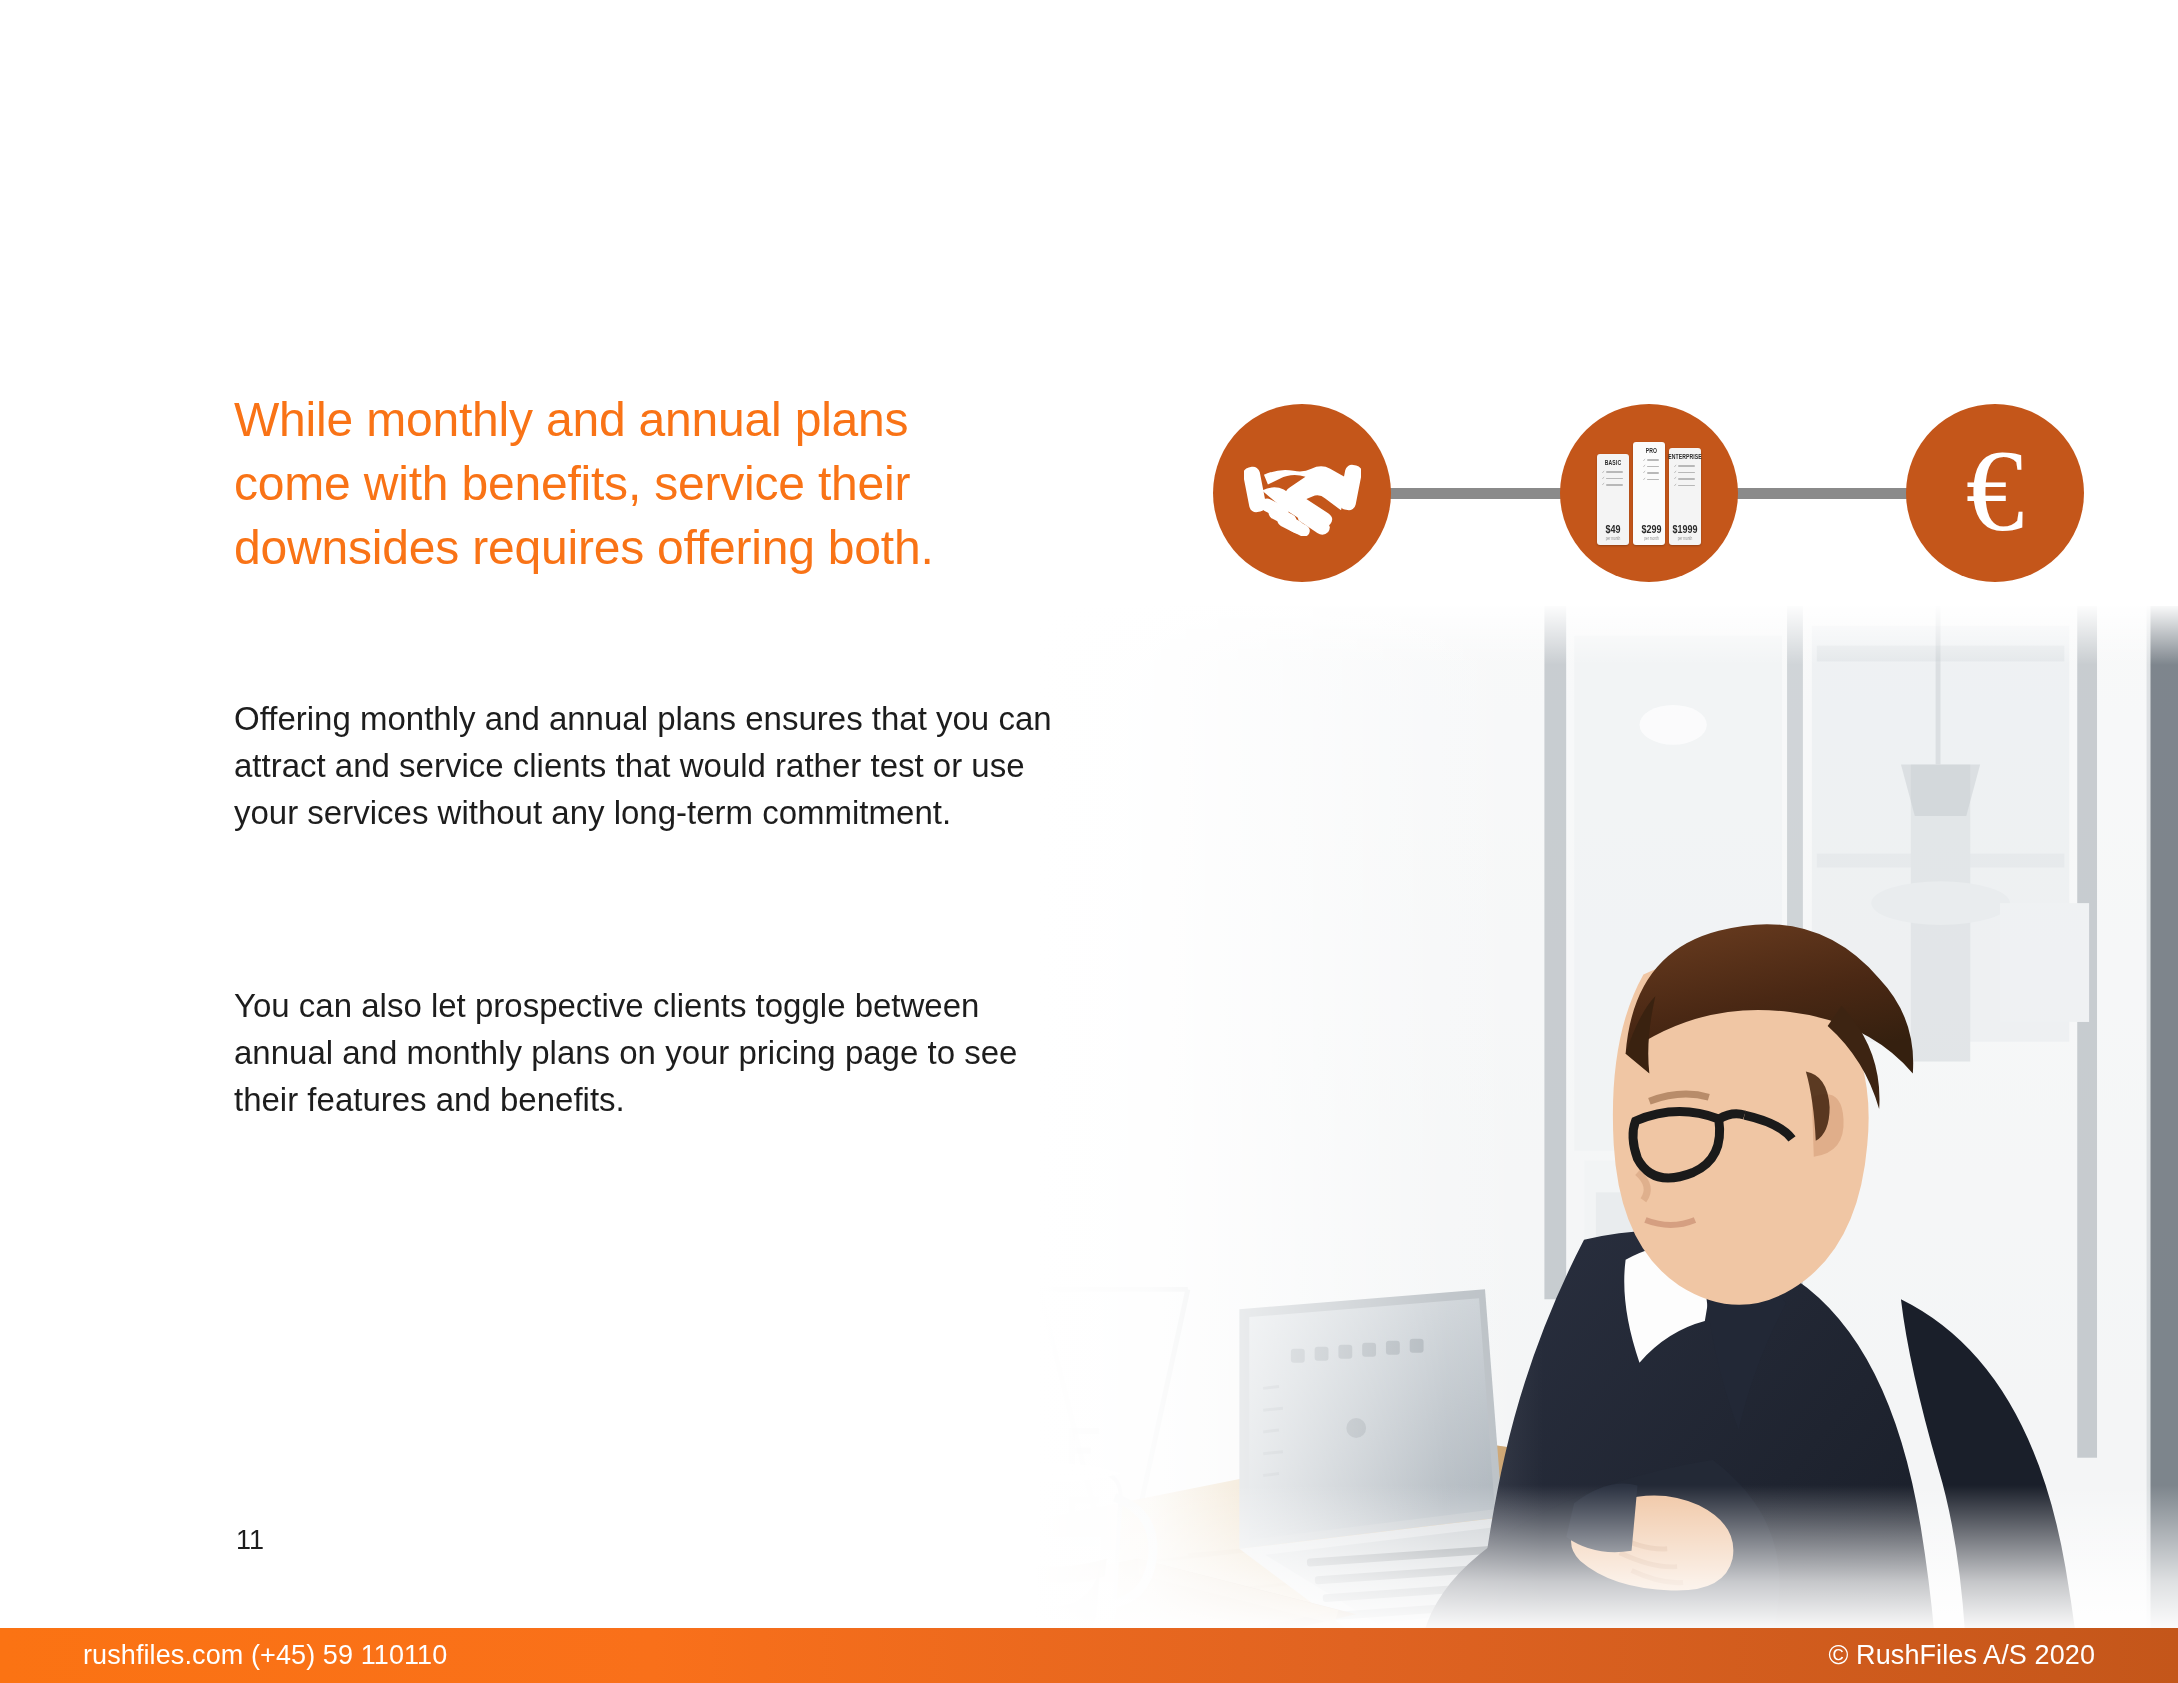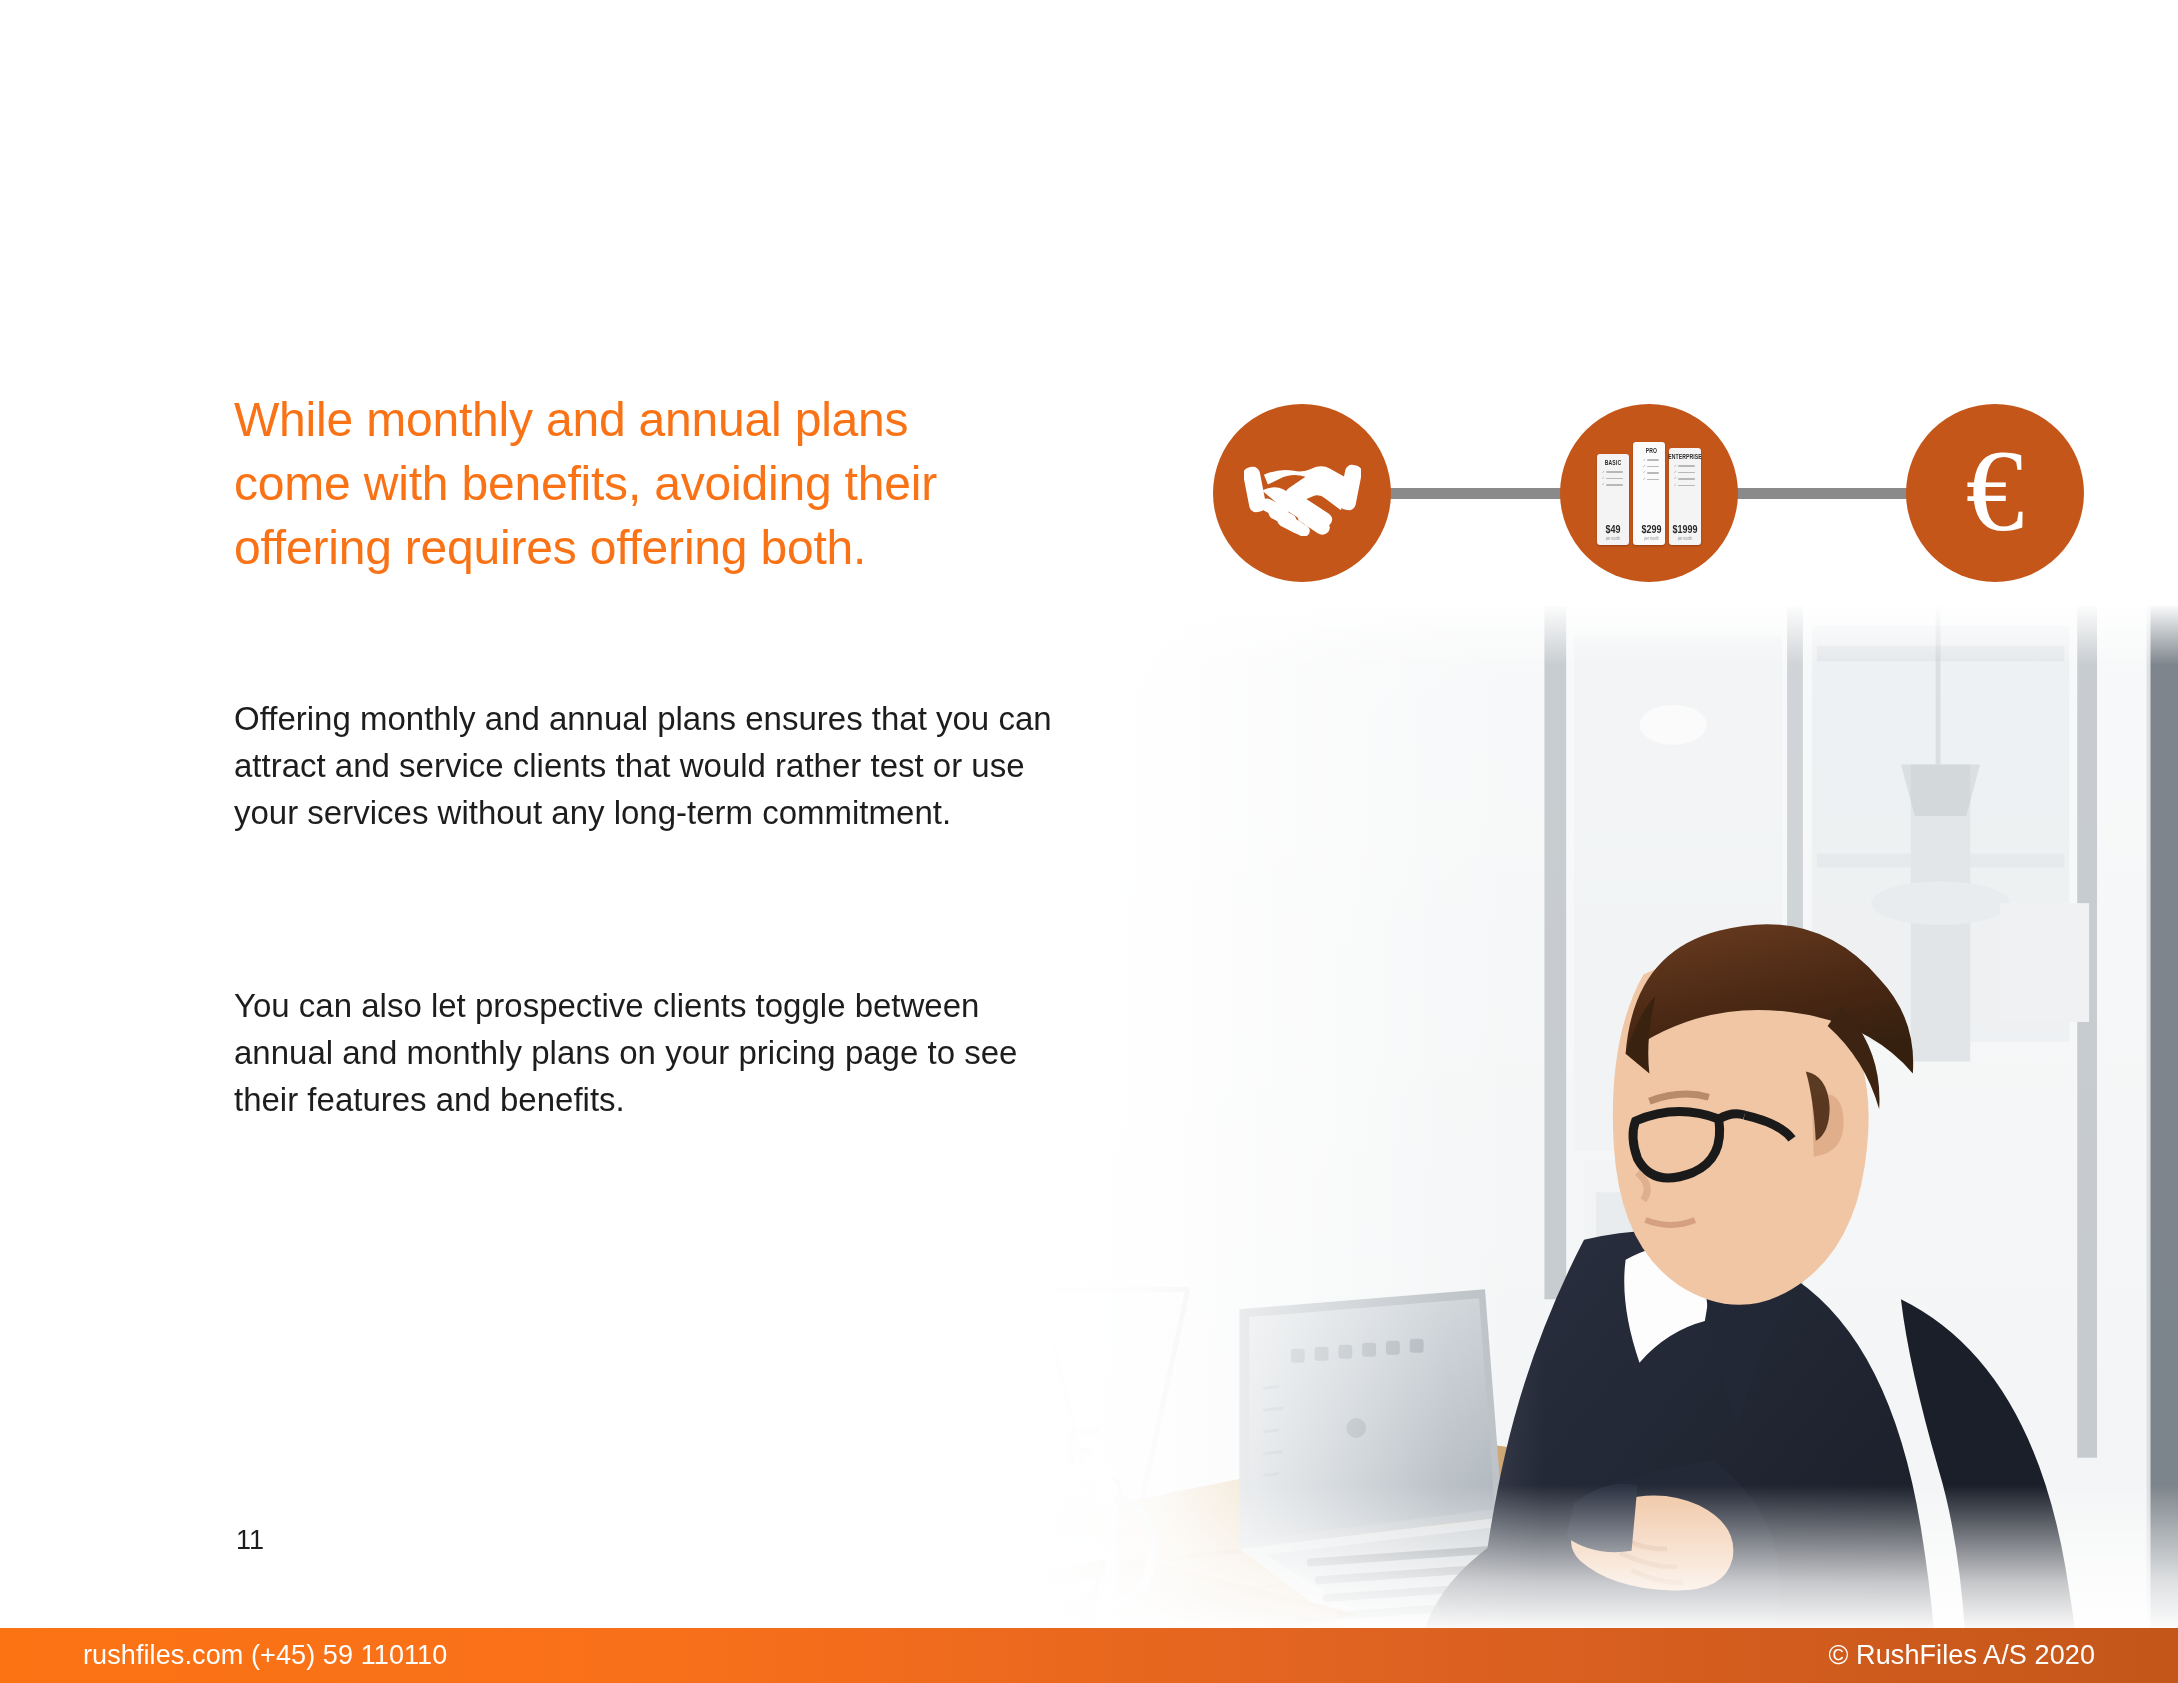--- a/index.html
+++ b/index.html
@@ -424,21 +424,21 @@
       </g>
 
       <rect x="1272" y="0" width="28" height="1038" fill="#2f3a45" opacity="0.55"></rect>
     </svg>
 
     <div class="photo-fade-top"></div>
     <div class="photo-fade-left"></div>
     <div class="photo-fade-bottom"></div>
   </div>
 
-  <div class="headline">While monthly and annual plans come with benefits, avoiding their offering requires offering both.</div>
+  <div class="headline">While monthly and annual plans come with benefits, service their downsides requires offering both.</div>
 
   <div class="para para-1">Offering monthly and annual plans ensures that you can attract and service clients that would rather test or use your services without any long-term commitment.</div>
 
   <div class="para para-2">You can also let prospective clients toggle between annual and monthly plans on your pricing page to see their features and benefits.</div>
 
 
   <div class="page-number">11</div>
 
   <div class="icon-row">
 

